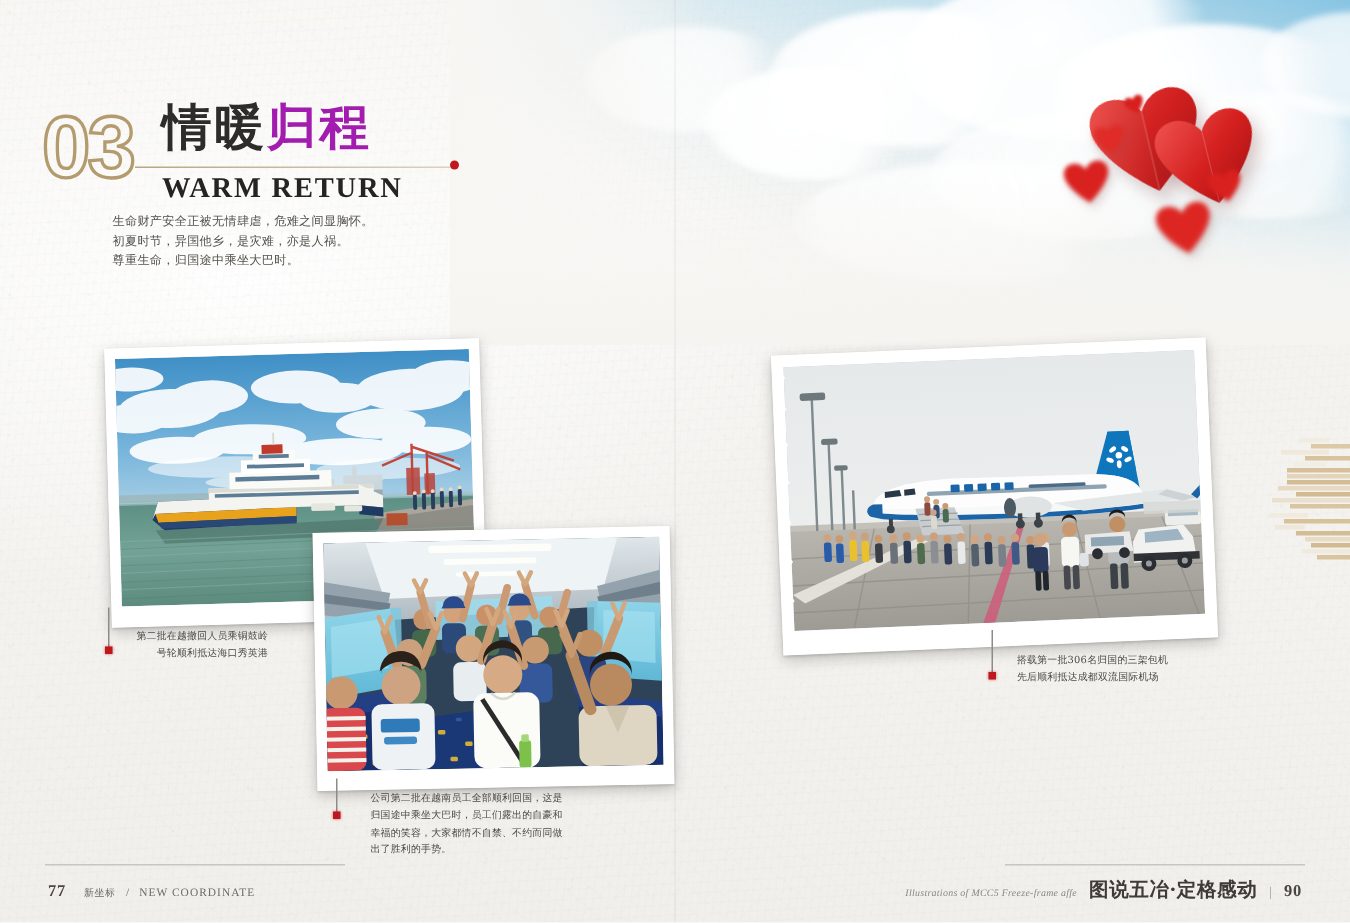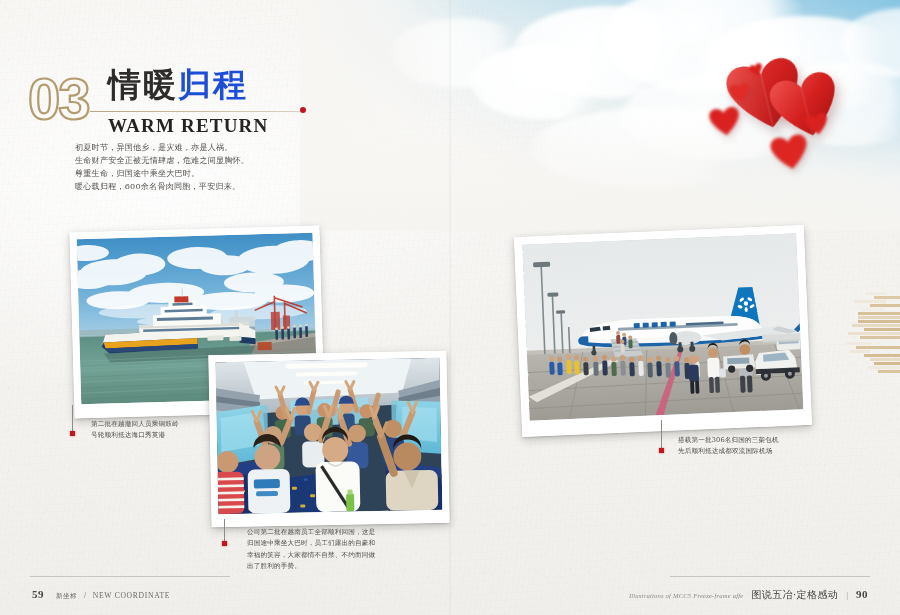--- a/index.html
+++ b/index.html
@@ -99,21 +99,21 @@
     left: 80px;
     top: 0px;
     font-family: "DejaVu Serif", serif;
     font-size: 33px;
     font-weight: 700;
     line-height: 1;
     white-space: nowrap;
     letter-spacing: 2px;
   }
   .title-cn .part-dark { color: #2e2c2a; font-family: Liberation Mono, monospace; }
-  .title-cn .part-red  { color: #1d4ed8; }
+  .title-cn .part-red  { color: #a21caf; }
 
   .title-rule {
     position: absolute;
     left: 62px;
     top: 43px;
     width: 213px;
     height: 1px;
     background: linear-gradient(90deg, #b8a585 0%, #cbbda4 55%, #dcd2c0 100%);
   }
   .title-dot {
@@ -364,24 +364,23 @@
 
   <div class="title-block">
     <div class="chapter-num">03</div>
     <div class="title-cn"><span class="part-dark">情暖</span><span class="part-red">归程</span></div>
     <div class="title-rule"></div>
     <div class="title-dot"></div>
     <div class="title-en">WARM RETURN</div>
   </div>
 
   <div class="lede">
+    <div>生命财产安全正被无情肆虐，危难之间显胸怀。</div>
     <div>初夏时节，异国他乡，是灾难，亦是人祸。</div>
-    <div>生命财产安全正被无情肆虐，危难之间显胸怀。</div>
     <div>尊重生命，归国途中乘坐大巴时。</div>
-    <div>暖心载归程，600余名骨肉同胞，平安归来。</div>
   </div>
 
   <div class="photo" style="left:72px; top:229px; width:250px; height:186px; transform:rotate(-1.6deg);">
     <div class="inner" style="left:7px; top:7px; right:7px; bottom:14px;">
       <svg width="236" height="165" viewBox="0 0 236 165" preserveAspectRatio="none">
         <defs>
           <linearGradient id="skyP1" x1="0" y1="0" x2="0" y2="1">
             <stop offset="0%" stop-color="#3f8fc6"></stop>
               <stop offset="38%" stop-color="#79b6dc"></stop>
               <stop offset="70%" stop-color="#bcd9e9"></stop>
@@ -505,21 +504,21 @@
       </svg>
     </div>
     <svg class="torn-mask" width="250" height="186" viewBox="0 0 250 186" preserveAspectRatio="none">
       <path d="M0,0 L250,0 L250,186 L0,186 Z
                M3,3 L6,5 L3,8 L7,11 L3,14 L6,18 L3,22 L7,26 L3,30 L6,35 L3,40 L7,45 L3,50 L6,56 L3,62 L7,68 L3,74 L6,80 L3,86 L7,92 L3,98 L6,104 L3,110 L7,116 L3,122 L6,128 L3,134 L7,140 L3,146 L6,152 L3,158 L7,164 L3,170 L6,176 L3,181 L9,183 L16,180 L24,183 L32,180 L40,183 L48,180 L57,183 L66,180 L75,183 L84,180 L94,183 L104,180 L114,183 L124,180 L134,183 L144,180 L154,183 L164,180 L174,183 L184,180 L194,183 L204,180 L214,183 L224,180 L234,183 L243,181 L246,176 L243,170 L247,164 L243,158 L246,152 L243,146 L247,140 L243,134 L246,128 L243,122 L247,116 L243,110 L246,104 L243,98 L247,92 L243,86 L246,80 L243,74 L247,68 L243,62 L246,56 L243,50 L247,45 L243,40 L246,35 L243,30 L247,26 L243,22 L246,18 L243,14 L247,11 L243,8 L246,5 L243,3 L234,5 L224,2 L214,5 L204,2 L194,5 L184,2 L174,5 L164,2 L154,5 L144,2 L134,5 L124,2 L114,5 L104,2 L94,5 L84,2 L75,5 L66,2 L57,5 L48,2 L40,5 L32,2 L24,5 L16,2 L9,4 Z" fill="#ffffff" fill-rule="evenodd"></path>
     </svg>
   </div>
 
   <div class="leader-v" style="left:72px; top:405px; height:28px;"></div>
   <div class="leader-dot" style="left:70px; top:431px;"></div>
-  <div class="caption" style="left:91px; top:419px;">
+  <div class="caption" style="left:91px; top:419px;text-align:right;">
     <div>第二批在越撤回人员乘铜鼓岭</div>
     <div>号轮顺利抵达海口秀英港</div>
   </div>
 
   <div class="photo" style="left:210px; top:353px; width:238px; height:172px; transform:rotate(-1.1deg);">
     <div class="inner" style="left:7px; top:7px; right:7px; bottom:13px;">
       <svg width="224" height="152" viewBox="0 0 224 152" preserveAspectRatio="none">
         <defs>
           <linearGradient id="busCeil" x1="0" y1="0" x2="0" y2="1">
             <stop offset="0%" stop-color="#dfe6ea"></stop>
@@ -913,26 +912,26 @@
   <div class="leader-dot" style="left:659px; top:448px;"></div>
   <div class="caption" style="left:678px; top:435px;">
     <div>搭载第一批306名归国的三架包机</div>
     <div>先后顺利抵达成都双流国际机场</div>
   </div>
 
   <div class="footer-rule" style="left:30px; width:200px;"></div>
   <div class="footer-rule" style="left:670px; width:200px;"></div>
 
   <div class="footer-left" style="left:32px;">
-    <span class="folio">59</span>
+    <span class="folio">77</span>
     <span class="footer-cn" style="margin-left:8px;">新坐标</span>
     <span class="footer-en" style="margin-left:3px;">/</span>
     <span class="footer-en" style="margin-left:2px;margin-top:40px;">NEW COORDINATE</span>
   </div>
 
   <div class="footer-right" style="right:32px; text-align:right;">
     <span class="footer-ital">Illustrations of MCC5 Freeze-frame affe</span>
-    <span class="footer-cn" style="margin-left:4px; font-size:10px; font-weight:400; color:#3f3c38;">图说五冶·定格感动</span>
+    <span class="footer-cn" style="margin-left:4px; font-size:13px; font-weight:700; color:#3f3c38;">图说五冶·定格感动</span>
     <span class="footer-sep">|</span>
     <span class="folio">90</span>
   </div>
 
 </div>
 
 </body></html>

